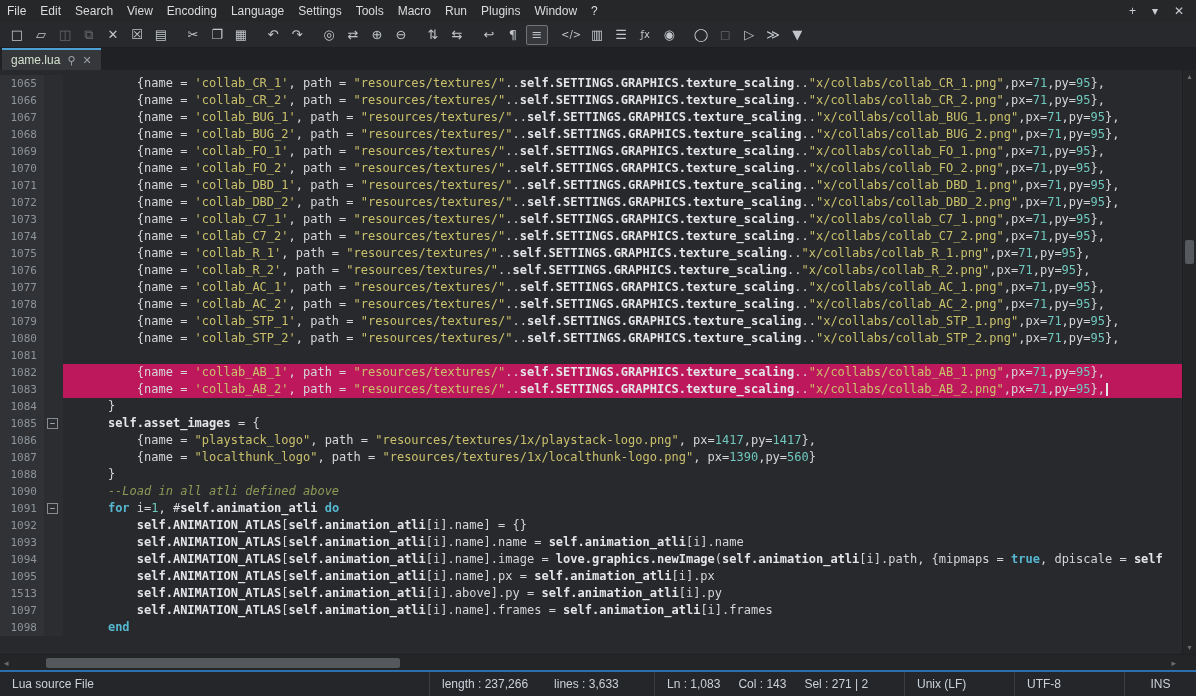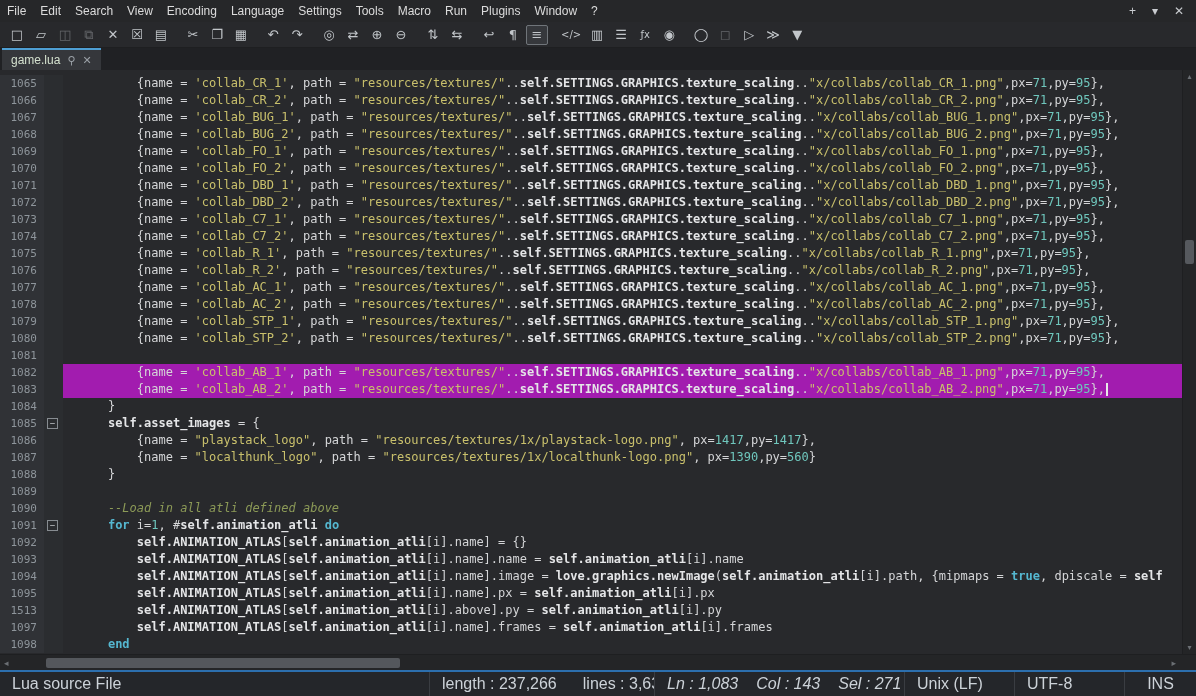--- a/index.html
+++ b/index.html
@@ -38,21 +38,21 @@
            font-family:"DejaVu Sans Mono","Liberation Mono",monospace;
            font-size:12px; line-height:17px; overflow:hidden; }
   .line { display:flex; height:17px; white-space:pre; }
   .ln { flex:0 0 44px; width:44px; background:#303236; color:#8e959b; text-align:right;
         padding-right:7px; font-size:11px; }
   .fold { flex:0 0 19px; width:19px; background:#2b2d30; position:relative; }
   .fbox { position:absolute; left:3px; top:3px; width:11px; height:11px;
           border:1px solid #878c91; color:#c4c8cc; font-size:9px; line-height:9px;
           text-align:center; background:#2b2d30; }
   .code { padding-left:16px; color:#d5d6d8; flex:1 1 auto; }
-  .line.sel .code { background:#a21caf; }
+  .line.sel .code { background:#be185d; }
   .t-p { color:#d5d6d8; }
   .t-b { color:#e4e5e7; font-weight:bold;text-align:right; }
   .t-s { color:#c9c06c; }
   .t-n { color:#6fc7bd; }
   .t-k { color:#55b7d0; font-weight:bold; }
   .t-c { color:#8c9a57; font-style:italic; }
   .caret { display:inline-block; width:2px; height:13px; background:#e8e8e8;
            vertical-align:middle; margin-left:1px; }
 
   
@@ -67,26 +67,26 @@
              background:#242527; border-top:1px solid #1e1f21; }
   .hthumb { position:absolute; left:46px; width:354px; top:3px; height:10px;
             background:#54575c; border-radius:2px; }
   .harr { position:absolute; top:3px; color:#6b6f74; font-size:9px; }
   .harr.left { left:4px; } .harr.right { right:20px; }
   .corner { position:absolute; right:0; top:1px; width:15px; height:15px; background:#242527; }
 
   
   .statusbar { position:absolute; left:0; right:0; bottom:0; height:26px;
                background:#24262a; border-top:2px solid #2c6fae; display:flex;
-               align-items:stretch; color:#ccd2d8; font-size:16px; }
+               align-items:stretch; color:#ccd2d8; font-size:12px; }
   .st { display:flex; align-items:center; padding:0 12px; border-right:1px solid #3a3d42;
         white-space:pre; overflow:hidden; }
   .st-doc { width:430px; }
   .st-len { width:225px; gap:26px; }
-  .st-pos { width:250px; gap:18px;font-style:italic; }
+  .st-pos { width:250px; gap:18px; }
   .st-eol { width:110px; }
   .st-enc { width:110px; }
   .st-ins { flex:1 1 auto; border-right:none; justify-content:center; }
 </style>
 </head>
 <body>
 
 <div class="window">
 
   <div class="menubar">
@@ -242,21 +242,20 @@
         <div class="line"><span class="ln">1079</span><span class="fold"></span><span class="code"><span class="t-p">        {name = </span><span class="t-s">'collab_STP_1'</span><span class="t-p">, path = </span><span class="t-s">"resources/textures/"</span><span class="t-p">..</span><span class="t-b">self.SETTINGS.GRAPHICS.texture_scaling</span><span class="t-p">..</span><span class="t-s">"x/collabs/collab_STP_1.png"</span><span class="t-p">,px=</span><span class="t-n">71</span><span class="t-p">,py=</span><span class="t-n">95</span><span class="t-p">},</span></span></div>
         <div class="line"><span class="ln">1080</span><span class="fold"></span><span class="code"><span class="t-p">        {name = </span><span class="t-s">'collab_STP_2'</span><span class="t-p">, path = </span><span class="t-s">"resources/textures/"</span><span class="t-p">..</span><span class="t-b">self.SETTINGS.GRAPHICS.texture_scaling</span><span class="t-p">..</span><span class="t-s">"x/collabs/collab_STP_2.png"</span><span class="t-p">,px=</span><span class="t-n">71</span><span class="t-p">,py=</span><span class="t-n">95</span><span class="t-p">},</span></span></div>
         <div class="line"><span class="ln">1081</span><span class="fold"></span><span class="code"></span></div>
         <div class="line sel"><span class="ln">1082</span><span class="fold"></span><span class="code"><span class="t-p">        {name = </span><span class="t-s">'collab_AB_1'</span><span class="t-p">, path = </span><span class="t-s">"resources/textures/"</span><span class="t-p">..</span><span class="t-b">self.SETTINGS.GRAPHICS.texture_scaling</span><span class="t-p">..</span><span class="t-s">"x/collabs/collab_AB_1.png"</span><span class="t-p">,px=</span><span class="t-n">71</span><span class="t-p">,py=</span><span class="t-n">95</span><span class="t-p">},</span></span></div>
         <div class="line sel"><span class="ln">1083</span><span class="fold"></span><span class="code"><span class="t-p">        {name = </span><span class="t-s">'collab_AB_2'</span><span class="t-p">, path = </span><span class="t-s">"resources/textures/"</span><span class="t-p">..</span><span class="t-b">self.SETTINGS.GRAPHICS.texture_scaling</span><span class="t-p">..</span><span class="t-s">"x/collabs/collab_AB_2.png"</span><span class="t-p">,px=</span><span class="t-n">71</span><span class="t-p">,py=</span><span class="t-n">95</span><span class="t-p">},</span><span class="caret"></span></span></div>
         <div class="line"><span class="ln">1084</span><span class="fold"></span><span class="code"><span class="t-p">    }</span></span></div>
         <div class="line"><span class="ln">1085</span><span class="fold"><span class="fbox">−</span></span><span class="code"><span class="t-p">    </span><span class="t-b">self.asset_images</span><span class="t-p"> = {</span></span></div>
         <div class="line"><span class="ln">1086</span><span class="fold"></span><span class="code"><span class="t-p">        {name = </span><span class="t-s">"playstack_logo"</span><span class="t-p">, path = </span><span class="t-s">"resources/textures/1x/playstack-logo.png"</span><span class="t-p">, px=</span><span class="t-n">1417</span><span class="t-p">,py=</span><span class="t-n">1417</span><span class="t-p">},</span></span></div>
         <div class="line"><span class="ln">1087</span><span class="fold"></span><span class="code"><span class="t-p">        {name = </span><span class="t-s">"localthunk_logo"</span><span class="t-p">, path = </span><span class="t-s">"resources/textures/1x/localthunk-logo.png"</span><span class="t-p">, px=</span><span class="t-n">1390</span><span class="t-p">,py=</span><span class="t-n">560</span><span class="t-p">}</span></span></div>
         <div class="line"><span class="ln">1088</span><span class="fold"></span><span class="code"><span class="t-p">    }</span></span></div>
-        <div class="line"><span class="ln">1089</span><span class="fold"></span><span class="code"></span></div>
         <div class="line"><span class="ln">1090</span><span class="fold"></span><span class="code"><span class="t-c">    --Load in all atli defined above</span></span></div>
         <div class="line"><span class="ln">1091</span><span class="fold"><span class="fbox">−</span></span><span class="code"><span class="t-p">    </span><span class="t-k">for</span><span class="t-p"> i=</span><span class="t-n">1</span><span class="t-p">, #</span><span class="t-b">self.animation_atli</span><span class="t-p"> </span><span class="t-k">do</span></span></div>
         <div class="line"><span class="ln">1092</span><span class="fold"></span><span class="code"><span class="t-p">        </span><span class="t-b">self.ANIMATION_ATLAS</span><span class="t-p">[</span><span class="t-b">self.animation_atli</span><span class="t-p">[i].name] = {}</span></span></div>
         <div class="line"><span class="ln">1093</span><span class="fold"></span><span class="code"><span class="t-p">        </span><span class="t-b">self.ANIMATION_ATLAS</span><span class="t-p">[</span><span class="t-b">self.animation_atli</span><span class="t-p">[i].name].name = </span><span class="t-b">self.animation_atli</span><span class="t-p">[i].name</span></span></div>
         <div class="line"><span class="ln">1094</span><span class="fold"></span><span class="code"><span class="t-p">        </span><span class="t-b">self.ANIMATION_ATLAS</span><span class="t-p">[</span><span class="t-b">self.animation_atli</span><span class="t-p">[i].name].image = </span><span class="t-b">love.graphics.newImage</span><span class="t-p">(</span><span class="t-b">self.animation_atli</span><span class="t-p">[i].path, {mipmaps = </span><span class="t-k">true</span><span class="t-p">, dpiscale = </span><span class="t-b">self</span></span></div>
         <div class="line"><span class="ln">1095</span><span class="fold"></span><span class="code"><span class="t-p">        </span><span class="t-b">self.ANIMATION_ATLAS</span><span class="t-p">[</span><span class="t-b">self.animation_atli</span><span class="t-p">[i].name].px = </span><span class="t-b">self.animation_atli</span><span class="t-p">[i].px</span></span></div>
         <div class="line"><span class="ln">1513</span><span class="fold"></span><span class="code"><span class="t-p">        </span><span class="t-b">self.ANIMATION_ATLAS</span><span class="t-p">[</span><span class="t-b">self.animation_atli</span><span class="t-p">[i].above].py = </span><span class="t-b">self.animation_atli</span><span class="t-p">[i].py</span></span></div>
         <div class="line"><span class="ln">1097</span><span class="fold"></span><span class="code"><span class="t-p">        </span><span class="t-b">self.ANIMATION_ATLAS</span><span class="t-p">[</span><span class="t-b">self.animation_atli</span><span class="t-p">[i].name].frames = </span><span class="t-b">self.animation_atli</span><span class="t-p">[i].frames</span></span></div>
         <div class="line"><span class="ln">1098</span><span class="fold"></span><span class="code"><span class="t-p">    </span><span class="t-k">end</span></span></div>
       </div>

